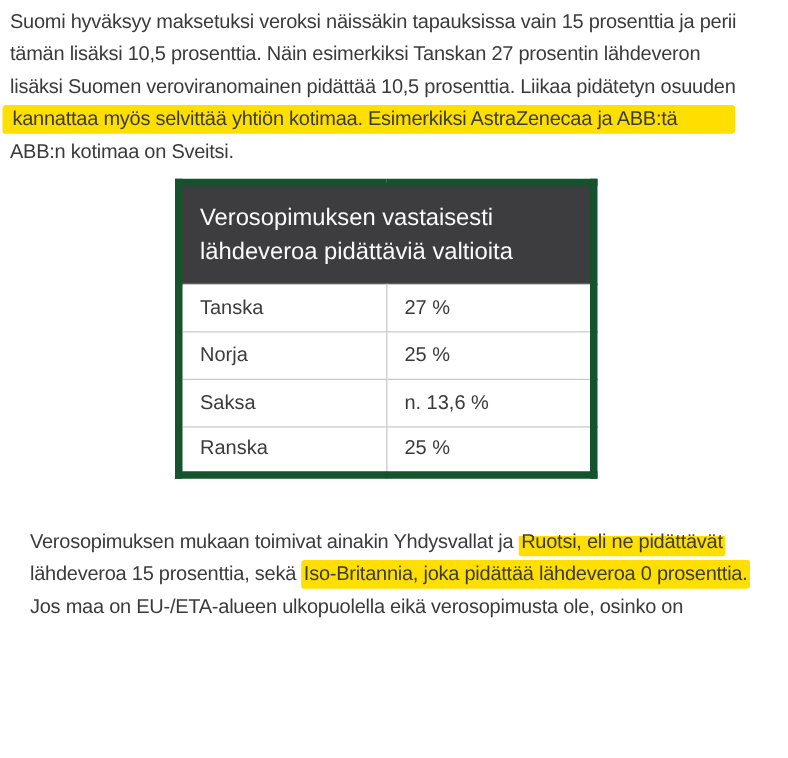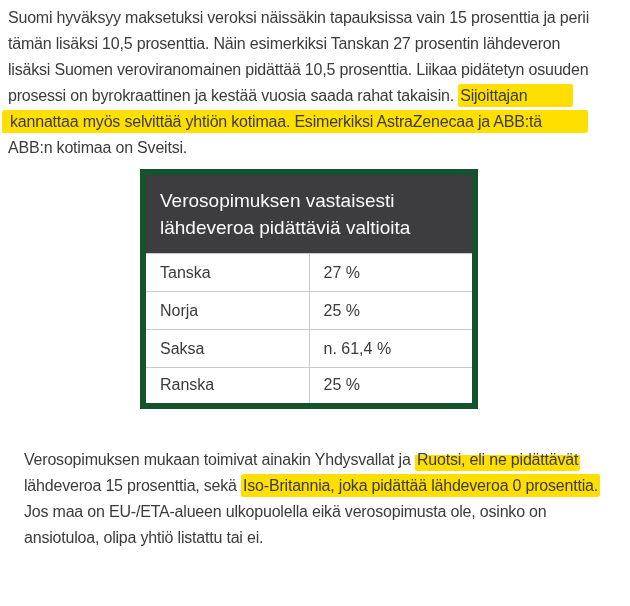--- a/index.html
+++ b/index.html
@@ -68,21 +68,20 @@
 </style>
 </head>
 <body>
 
 <div class="page">
 
   <div class="para" id="paragraph1">
       <div class="line"><span class="seg">Suomi hyväksyy maksetuksi veroksi näissäkin tapauksissa vain 15 prosenttia ja perii</span></div>
       <div class="line"><span class="seg">tämän lisäksi 10,5 prosenttia. Näin esimerkiksi Tanskan 27 prosentin lähdeveron</span></div>
       <div class="line"><span class="seg">lisäksi Suomen veroviranomainen pidättää 10,5 prosenttia. Liikaa pidätetyn osuuden</span></div>
-      <div class="line"><span class="seg">prosessi on byrokraattinen ja kestää vuosia saada rahat takaisin. </span><span class="seg hl ext">Sijoittajan</span></div>
       <div class="line"><span class="seg hl ext hl-start">kannattaa myös selvittää yhtiön kotimaa. Esimerkiksi AstraZenecaa ja ABB:tä</span></div>
       <div class="line"><span class="seg">ABB:n kotimaa on Sveitsi.</span></div>
     </div>
 
   <div class="tablewrap">
     <table class="taxtable">
       <thead>
         <tr>
           <th class="tabheader" colspan="2">Verosopimuksen vastaisesti lähdeveroa pidättäviä valtioita</th>
         </tr>
@@ -91,30 +90,29 @@
           <tr>
             <td class="col-country">Tanska</td>
             <td class="col-rate">27 %</td>
           </tr>
           <tr>
             <td class="col-country">Norja</td>
             <td class="col-rate">25 %</td>
           </tr>
           <tr>
             <td class="col-country">Saksa</td>
-            <td class="col-rate">n. 61,4 %</td>
+            <td class="col-rate">n. 13,6 %</td>
           </tr>
           <tr>
             <td class="col-country">Ranska</td>
             <td class="col-rate">25 %</td>
           </tr>
         </tbody>
     </table>
   </div>
 
   <div class="para para2" id="paragraph2">
       <div class="line"><span class="seg">Verosopimuksen mukaan toimivat ainakin Yhdysvallat ja </span><span class="seg hl-low">Ruotsi, eli ne pidättävät</span></div>
       <div class="line"><span class="seg">lähdeveroa 15 prosenttia, sekä </span><span class="seg hl">Iso-Britannia, joka pidättää lähdeveroa 0 prosenttia.</span></div>
       <div class="line"><span class="seg">Jos maa on EU-/ETA-alueen ulkopuolella eikä verosopimusta ole, osinko on</span></div>
-      <div class="line"><span class="seg">ansiotuloa, olipa yhtiö listattu tai ei.</span></div>
     </div>
 
 </div>
 
 </body></html>

